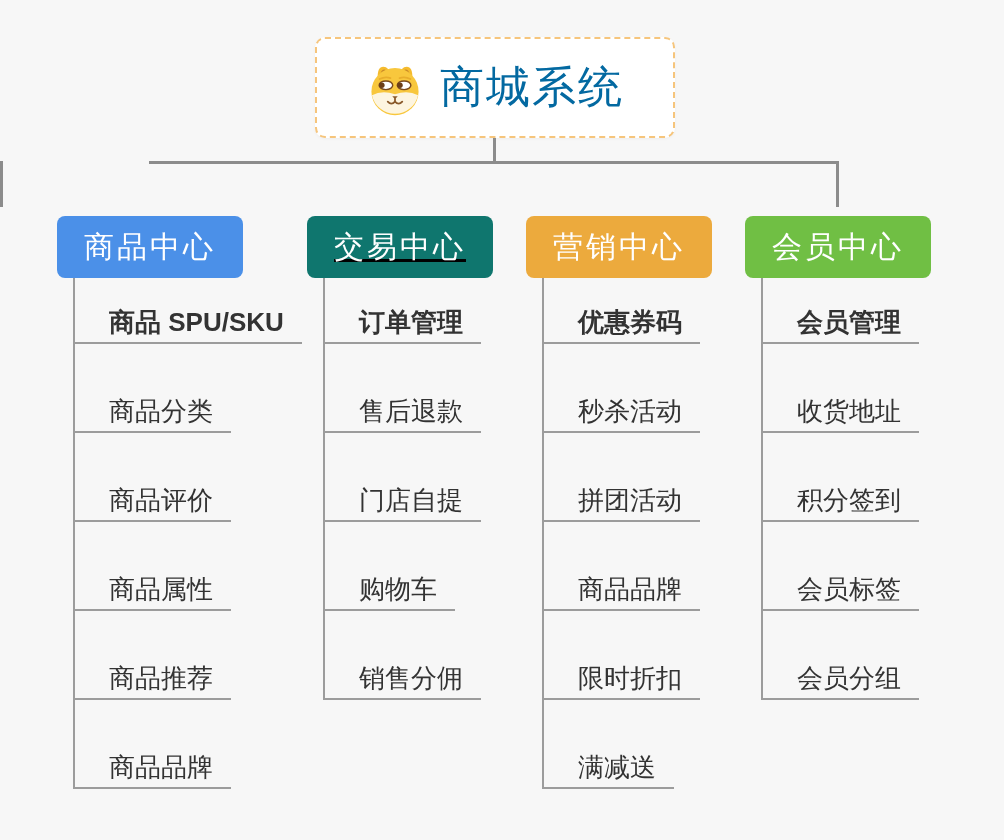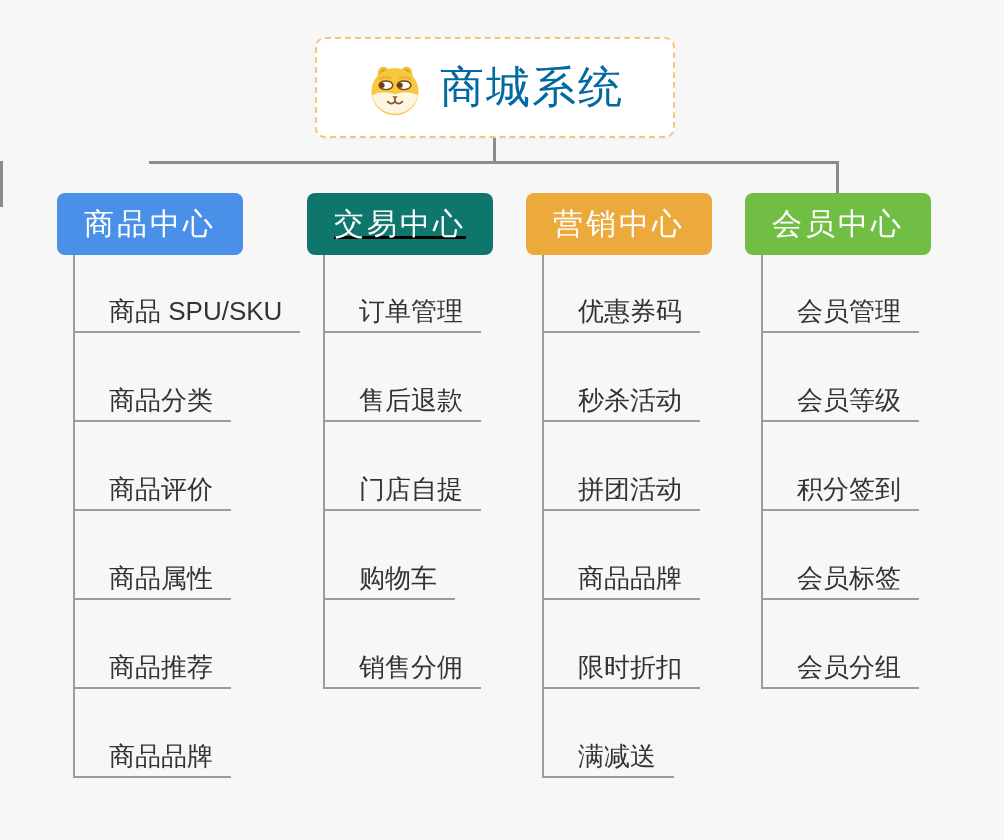--- a/index.html
+++ b/index.html
@@ -43,21 +43,21 @@
   .line { position: absolute; background: #8c8c8c; }
   .root-stub   { left: 493px; top: 138px; width: 3px; height: 26px; }
   .h-line      { left: 149px; top: 161px; width: 690px; height: 3px; }
   .drop        { top: 161px; width: 3px; height: 46px; }
   .drop:nth-of-type(1) { left: 148px; }
   .drop:nth-of-type(2) { left: 398px; }
   .drop:nth-of-type(3) { left: 617px; }
   .drop:nth-of-type(4) { left: 836px; }
 
   
-  .branch { position: absolute; top: 193px; width: 260px; text-align: right; }
+  .branch { position: absolute; top: 216px; width: 260px; text-align: right; }
   .branch:nth-of-type(1) { left: 57px; }
   .branch:nth-of-type(2) { left: 307px; }
   .branch:nth-of-type(3) { left: 526px; }
   .branch:nth-of-type(4) { left: 745px; }
 
   .branch-header {
     width: 186px; height: 62px;
     border-radius: 8px;
     display: flex;
     align-items: center;
@@ -78,21 +78,21 @@
     width: max-content;
   }
   .leaf-item {
     height: 89px;
     display: flex;
     align-items: flex-end;
     width: max-content;
     border-bottom: 2px solid #9c9c9c;
     padding: 0 18px 7px 34px;
   }
-  .leaf-item:first-child { height: 78px; }
+  .leaf-item:first-child { height: 66px; font-weight: bold; }
   .leaf-label {
     font-size: 26px;
     color: #333333;
     line-height: 1;
     white-space: nowrap;
   }
 </style>
 </head>
 <body style="background: rgb(247, 247, 247);">
 
@@ -215,21 +215,21 @@
     <div class="branch">
       <div class="branch-header" style="background: rgb(112, 191, 68);">
         <span class="branch-label">会员中心</span>
       </div>
       <ul class="leaf-list">
 
       <li class="leaf-item">
           <span class="leaf-label">会员管理</span>
         </li>
           <li class="leaf-item">
-          <span class="leaf-label">会员等级</span>
+          <span class="leaf-label">收货地址</span>
         </li>
           <li class="leaf-item">
           <span class="leaf-label">积分签到</span>
         </li>
           <li class="leaf-item">
           <span class="leaf-label">会员标签</span>
         </li>
           <li class="leaf-item">
           <span class="leaf-label">会员分组</span>
         </li>

